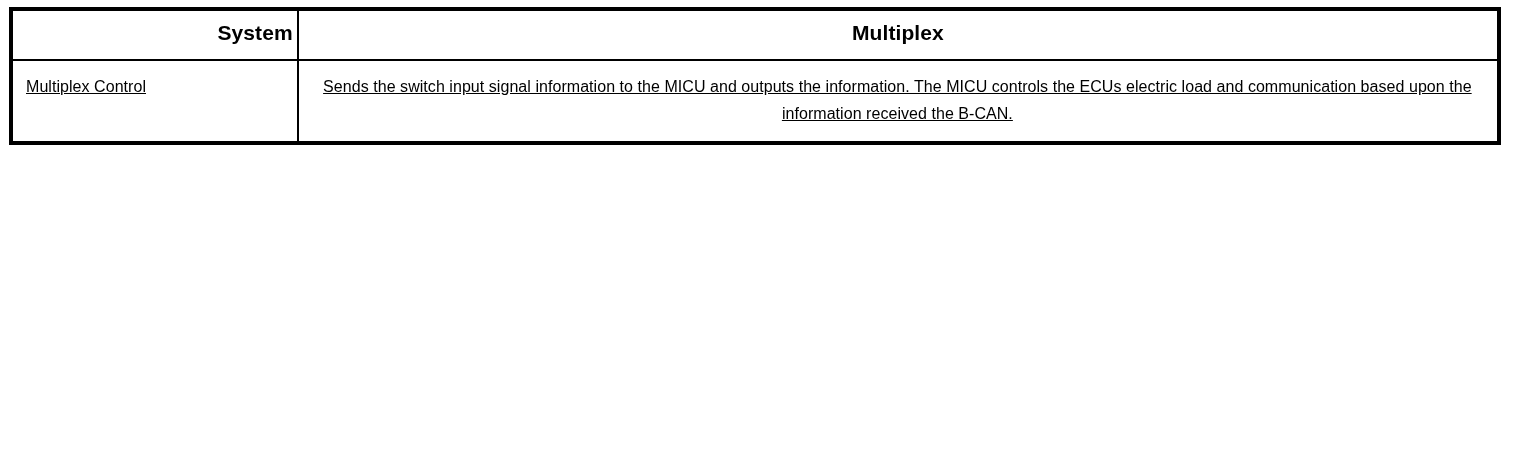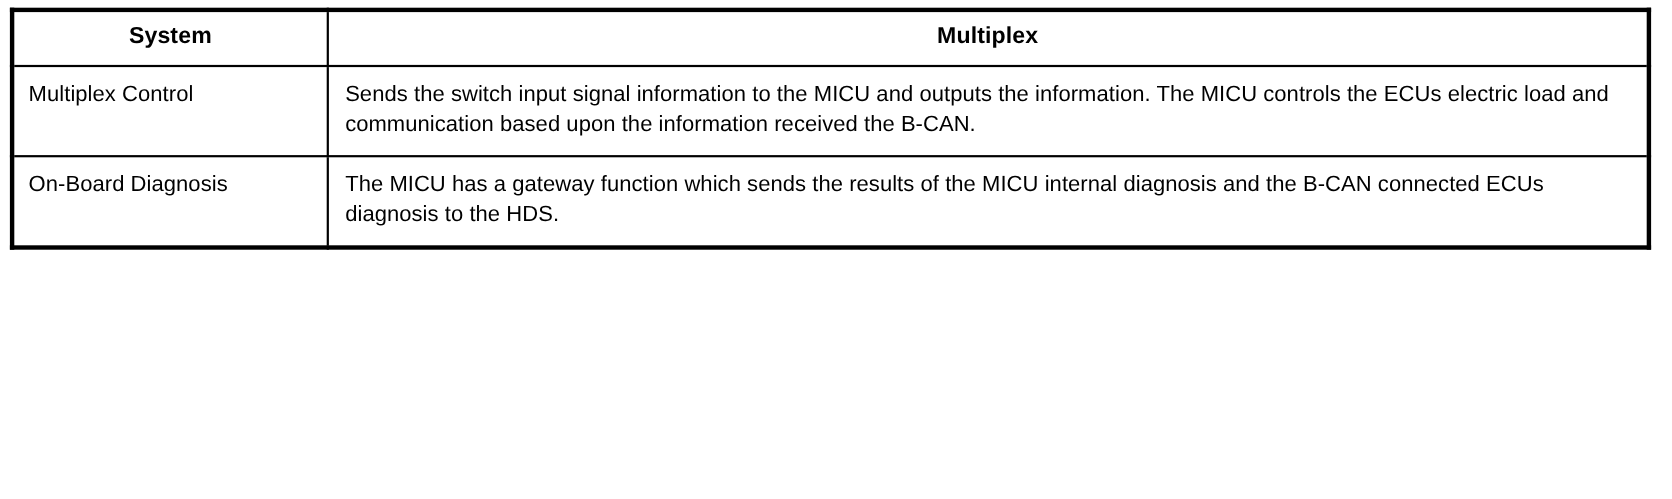--- a/index.html
+++ b/index.html
@@ -48,46 +48,48 @@
   
   .header-row th {
     height: 44px;
     vertical-align: middle;
     text-align: center;
     font-weight: bold;
     font-size: 21px;
     line-height: 24px;
     letter-spacing: 0.1px;
   }
-  .header-row th.th-system { padding: 0 4px 4px 4px; }
+  .header-row th.th-system { padding: 0 4px 4px 4px; text-align: right; }
   .header-row th.th-function { padding: 0 4px 4px 4px; }
 
   
   .body-row td {
-    font-size: 20px;
+    font-size: 16px;
     line-height: 27px;
     letter-spacing: 0.05px;
+    text-decoration: underline;
   }
   .body-row .cell-system {
     padding: 12px 8px 14px 13px;
   }
   .body-row .cell-function {
     padding: 12px 16px 14px 15px;
   }
 
   .row-tall .cell-system,
   .row-tall .cell-function { min-height: 58px; }
 
   .row-h2 { height: 82px; }
   .row-h1 { height: 55px; }
 
   .fn-text {
     display: block;
     white-space: normal;
     max-width: 1168px;
+    text-align: center;
   }
 </style>
 </head>
 <body>
 
 <div class="page">
 
   <table class="spec-table">
     <colgroup>
       <col class="col-system">
@@ -103,26 +105,20 @@
 
     <tbody>
 
       <tr class="body-row row-tall row-h2">
         <td class="cell-system">Multiplex Control</td>
         <td class="cell-function">
           <span class="fn-text">Sends the switch input signal information to the MICU and outputs the information. The MICU controls the ECUs electric load and communication based upon the information received the B-CAN.</span>
         </td>
       </tr>
 
-      <tr class="body-row row-tall row-h2">
-        <td class="cell-system">On-Board Diagnosis</td>
-        <td class="cell-function">
-          <span class="fn-text">The MICU has a gateway function which sends the results of the MICU internal diagnosis and the B-CAN connected ECUs diagnosis to the HDS.</span>
-        </td>
-      </tr>
 
 
 
 
     </tbody>
   </table>
 
 </div>
 
 </body></html>

